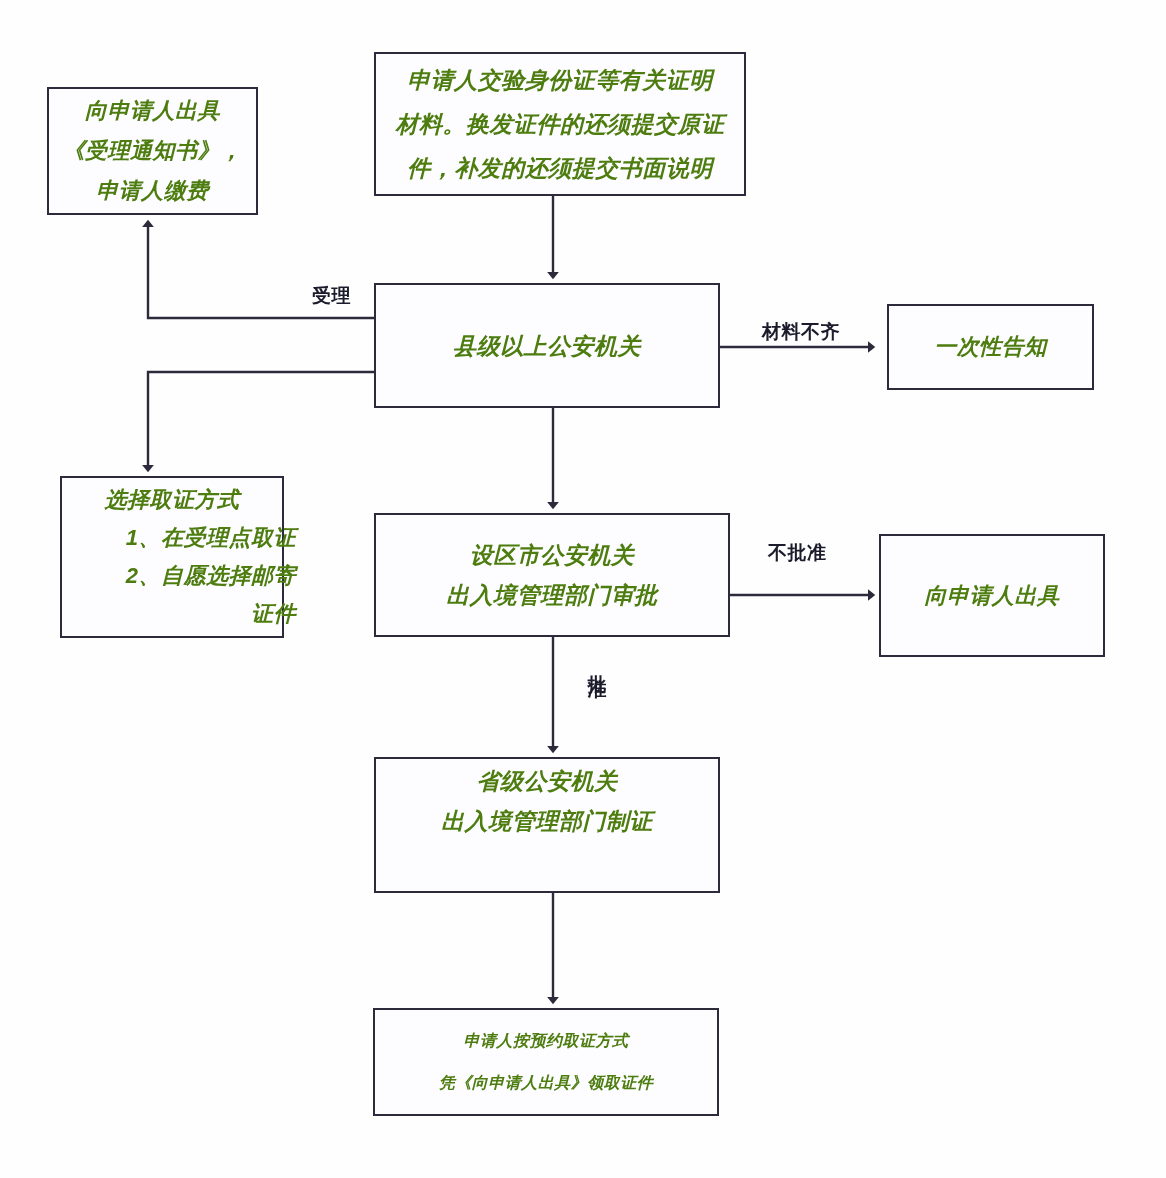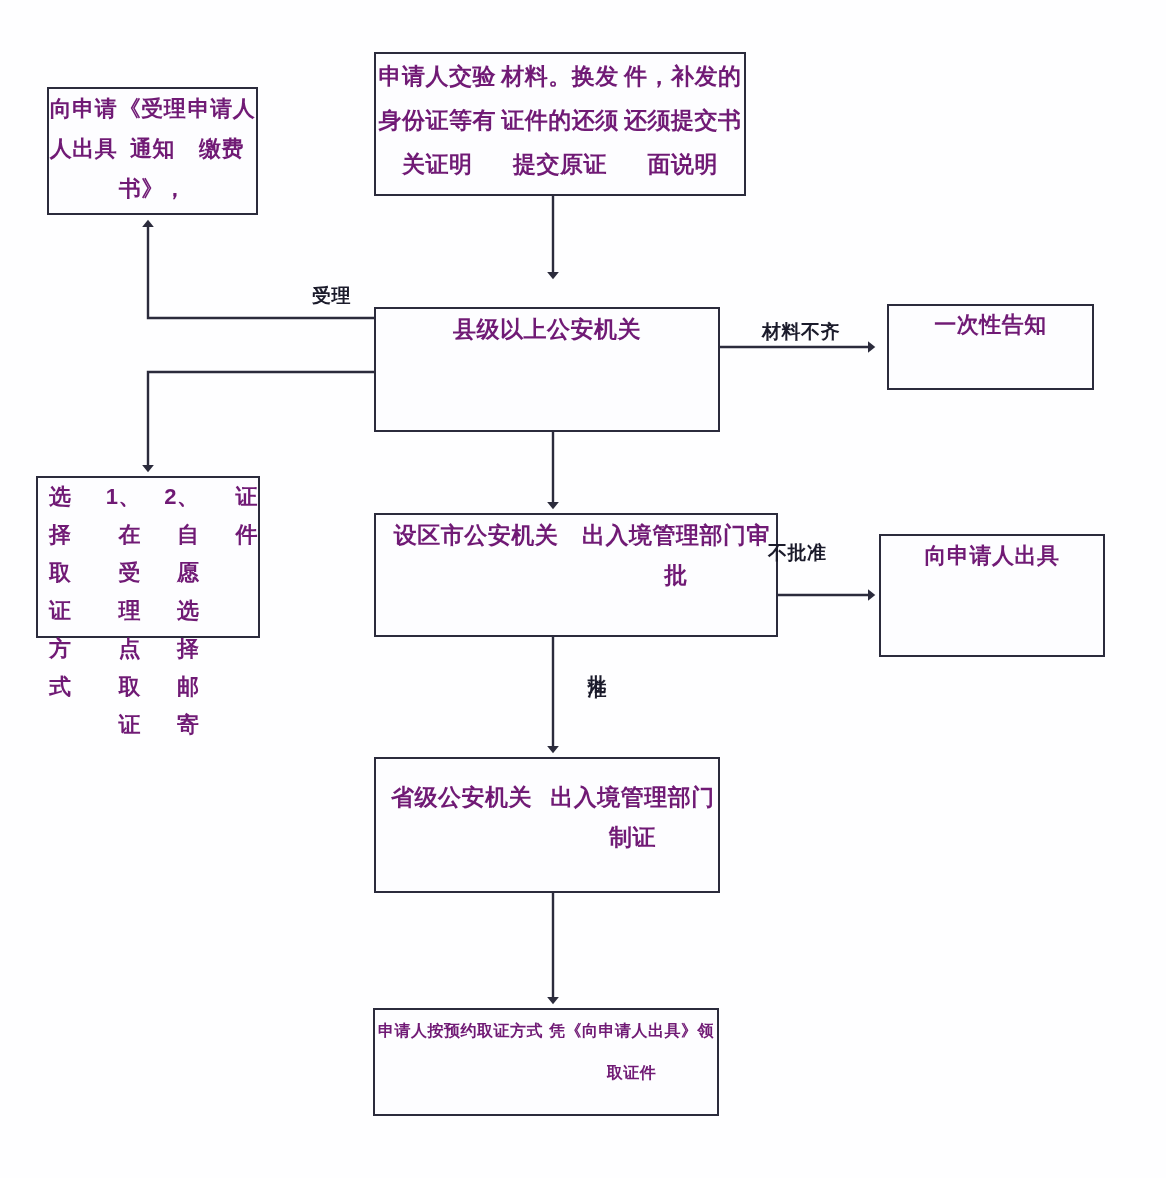--- a/index.html
+++ b/index.html
@@ -24,44 +24,45 @@
     left: 0;
     width: 1166px;
     height: 1178px;
   }
   .node {
     position: absolute;
     box-sizing: border-box;
     border: 2px solid #2b2b3c;
     background: #fdfdff;
     display: flex;
-    flex-direction: row;
+    flex-direction: column;
     justify-content: center;
-    color: #701a75;
+    color: #4d7c0f;
     font-weight: 700;
     letter-spacing: 0.5px;
+    font-style: italic;
   }
   .node .line {
     display: block;
     width: 100%;
   }
   .node.center .line { text-align: center; }
   .node.leftish .line { text-align: right; padding-left: 14px; }
   .node.leftish .line.head { text-align: center; padding-left: 0; }
 
   
   #node-submit      { left: 374px; top: 52px;   width: 372px; height: 144px; font-size: 23px; line-height: 44px; }
   #node-notice-fee  { left: 47px;  top: 87px;   width: 211px; height: 128px; font-size: 22px; line-height: 40px; }
-  #node-county      { left: 374px; top: 283px;  width: 346px; height: 125px; font-size: 23px; line-height: 40px; margin-top: 24px; }
+  #node-county      { left: 374px; top: 283px;  width: 346px; height: 125px; font-size: 23px; line-height: 40px; }
   #node-inform-once { left: 879px; top: 304px;  width: 207px; height: 86px;  font-size: 22px; line-height: 38px; margin-left: 8px; }
-  #node-pickup      { left: 36px;  top: 476px;  width: 224px; height: 162px; font-size: 22px; line-height: 38px; }
-  #node-city        { left: 374px; top: 513px;  width: 404px; height: 124px; font-size: 23px; line-height: 40px; }
+  #node-pickup      { left: 60px;  top: 476px;  width: 224px; height: 162px; font-size: 22px; line-height: 38px; }
+  #node-city        { left: 374px; top: 513px;  width: 356px; height: 124px; font-size: 23px; line-height: 40px; }
   #node-reject      { left: 879px; top: 534px;  width: 226px; height: 123px; font-size: 22px; line-height: 40px; }
   #node-province    { left: 374px; top: 757px;  width: 346px; height: 136px; font-size: 23px; line-height: 40px;
-                      justify-content: flex-start; padding-top: 18px; }
+                      justify-content: flex-start; padding-top: 2px; }
   #node-collect     { left: 373px; top: 1008px; width: 346px; height: 108px; font-size: 16px; line-height: 42px; }
 
   .edge-label {
     position: absolute;
     color: #1b1b2b;
     font-weight: 700;
     font-size: 19px;
     white-space: nowrap;
     letter-spacing: 0.5px;
   }

